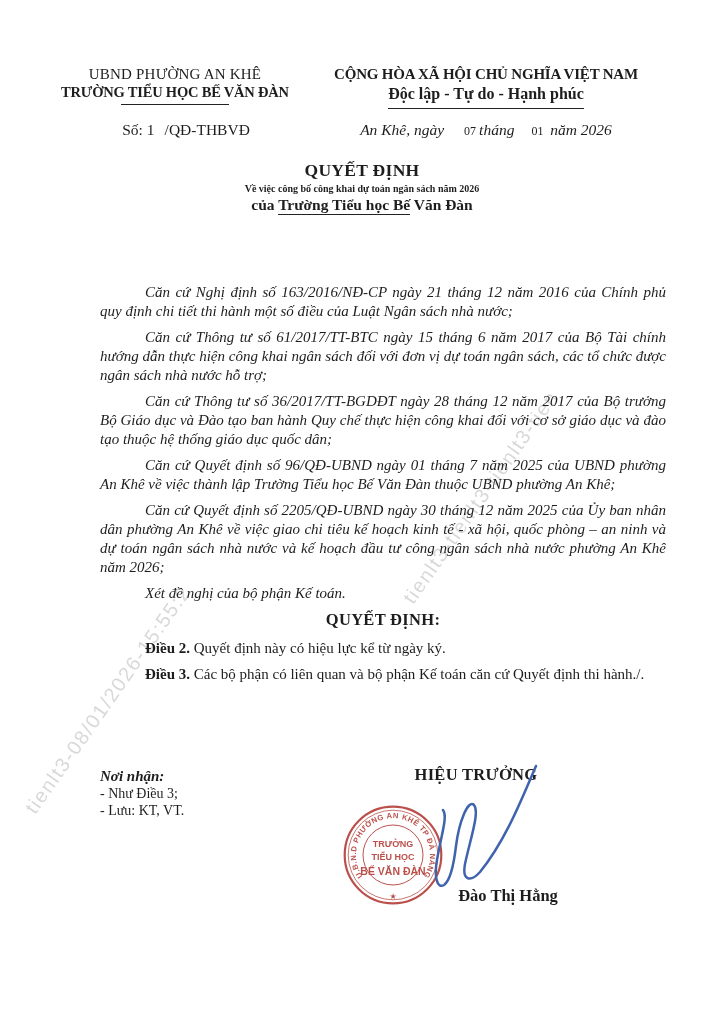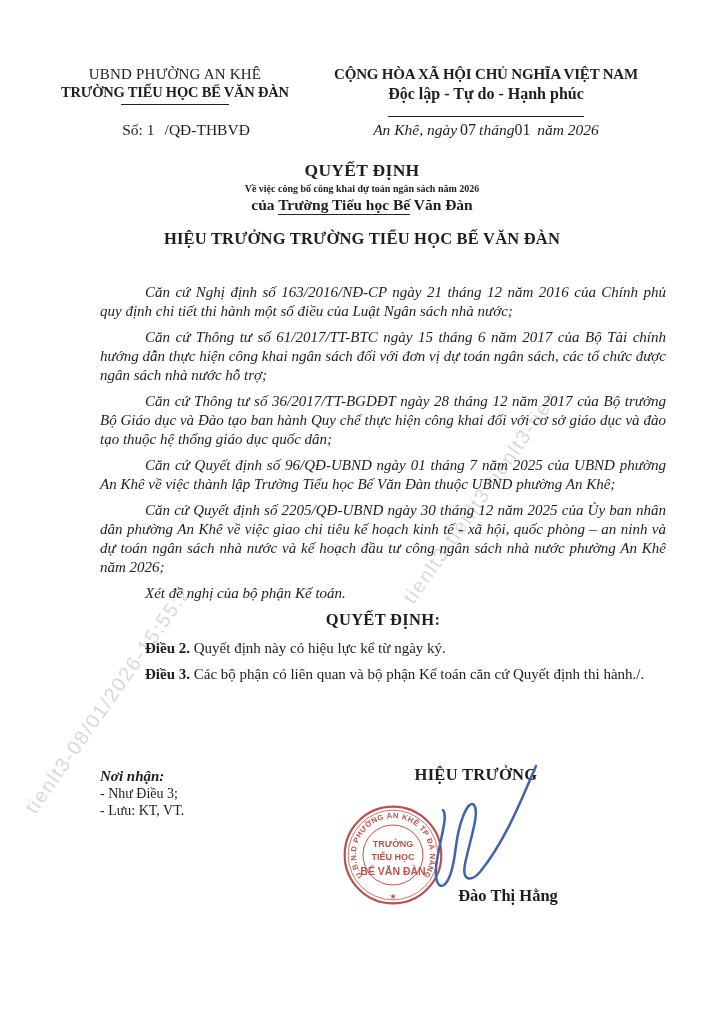--- a/index.html
+++ b/index.html
@@ -28,25 +28,25 @@
   #wm1{left:30px;top:800px;}
   #wm2{left:408px;top:590px;}
   
   .hdr-left{position:absolute;left:51px;top:66px;width:248px;text-align:center;z-index:2;}
   .hdr-left .l1{font-size:15px;letter-spacing:0.2px;}
   .hdr-left .l2{font-size:14.5px;font-weight:bold;letter-spacing:-0.2px;margin-top:1px;}
   .hdr-left .rule{width:108px;border-bottom:1.4px solid #222;margin:3px auto 0;height:0;}
   .hdr-right{position:absolute;left:318px;top:66px;width:336px;text-align:center;z-index:2;}
   .hdr-right .l1{font-size:15px;font-weight:bold;letter-spacing:-0.2px;}
   .hdr-right .l2{font-size:16px;font-weight:bold;margin-top:2px;}
-  .hdr-right .l2 span{display:inline-block;border-bottom:1.6px solid #222;padding-bottom:13px;}
+  .hdr-right .l2 span{display:inline-block;border-bottom:1.6px solid #222;padding-bottom:5px;}
   .so-line{position:absolute;left:62px;top:121px;width:248px;text-align:center;font-size:15.5px;z-index:2;}
   .so-line .num{margin:0 10px 0 4px;}
   .date-line{position:absolute;left:318px;top:121px;width:336px;text-align:center;font-style:italic;font-size:15.5px;z-index:2;}
-  .date-line .num{font-style:normal;font-size:16px;padding:0 3px;}
+  .date-line .num{font-style:normal;font-size:12px;padding:0 3px;margin-left:17px;}
   .date-line .num.m{padding-left:0;}
   
   .title-block{position:absolute;left:0;top:160px;width:724px;text-align:center;z-index:2;}
   .title-block .t1{font-size:17.5px;font-weight:bold;letter-spacing:0.3px;}
   .title-block .t2{font-size:10px;font-weight:bold;margin-top:2px;}
   .title-block .t3{font-size:15.5px;font-weight:bold;margin-top:2px;}
   .title-block .t3 .u{border-bottom:1.4px solid #222;padding-bottom:1px;}
   .title-block .issuer{font-size:16.5px;font-weight:bold;margin-top:15px;letter-spacing:0.2px;}
   
   .body-block{position:absolute;left:100px;top:283px;width:566px;z-index:2;}
@@ -95,21 +95,20 @@
   </div>
 
   <div class="so-line"><span>Số:</span><span class="num">1</span><span>/QĐ-THBVĐ</span></div>
 
   <div class="date-line"><span>An Khê, ngày</span><span class="num">07</span><span>tháng</span><span class="num m">01</span> <span>năm 2026</span></div>
 
   <div class="title-block">
     <div class="t1">QUYẾT ĐỊNH</div>
     <div class="t2">Về việc công bố công khai dự toán ngân sách năm 2026</div>
     <div class="t3"><span>của </span><span class="u">Trường Tiểu học Bế</span><span> Văn Đàn</span></div>
-    <div class="issuer">HIỆU TRƯỞNG TRƯỜNG TIỂU HỌC BẾ VĂN ĐÀN</div>
   </div>
 
   <div class="body-block">
     <div class="preamble">
       <p>Căn cứ Nghị định số 163/2016/NĐ-CP ngày 21 tháng 12 năm 2016 của Chính phủ quy định chi tiết thi hành một số điều của Luật Ngân sách nhà nước;</p>
       <p>Căn cứ Thông tư số 61/2017/TT-BTC ngày 15 tháng 6 năm 2017 của Bộ Tài chính hướng dẫn thực hiện công khai ngân sách đối với đơn vị dự toán ngân sách, các tổ chức được ngân sách nhà nước hỗ trợ;</p>
       <p>Căn cứ Thông tư số 36/2017/TT-BGDĐT ngày 28 tháng 12 năm 2017 của Bộ trưởng Bộ Giáo dục và Đào tạo ban hành Quy chế thực hiện công khai đối với cơ sở giáo dục và đào tạo thuộc hệ thống giáo dục quốc dân;</p>
       <p>Căn cứ Quyết định số 96/QĐ-UBND ngày 01 tháng 7 năm 2025 của UBND phường An Khê về việc thành lập Trường Tiểu học Bế Văn Đàn thuộc UBND phường An Khê;</p>
       <p>Căn cứ Quyết định số 2205/QĐ-UBND ngày 30 tháng 12 năm 2025 của Ủy ban nhân dân phường An Khê về việc giao chi tiêu kế hoạch kinh tế - xã hội, quốc phòng – an ninh và dự toán ngân sách nhà nước và kế hoạch đầu tư công ngân sách nhà nước phường An Khê năm 2026;</p>
       <p>Xét đề nghị của bộ phận Kế toán.</p>

